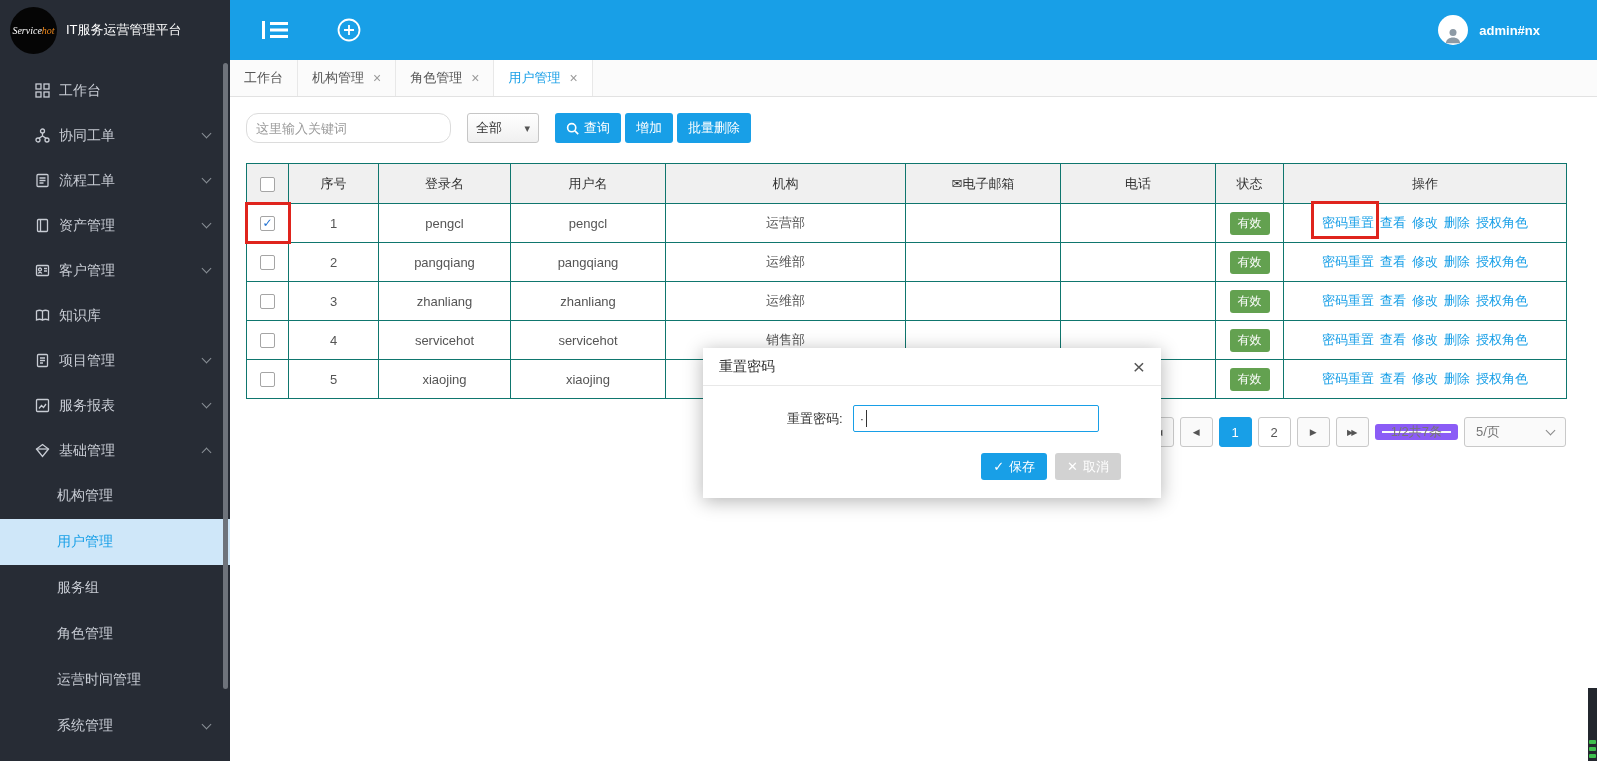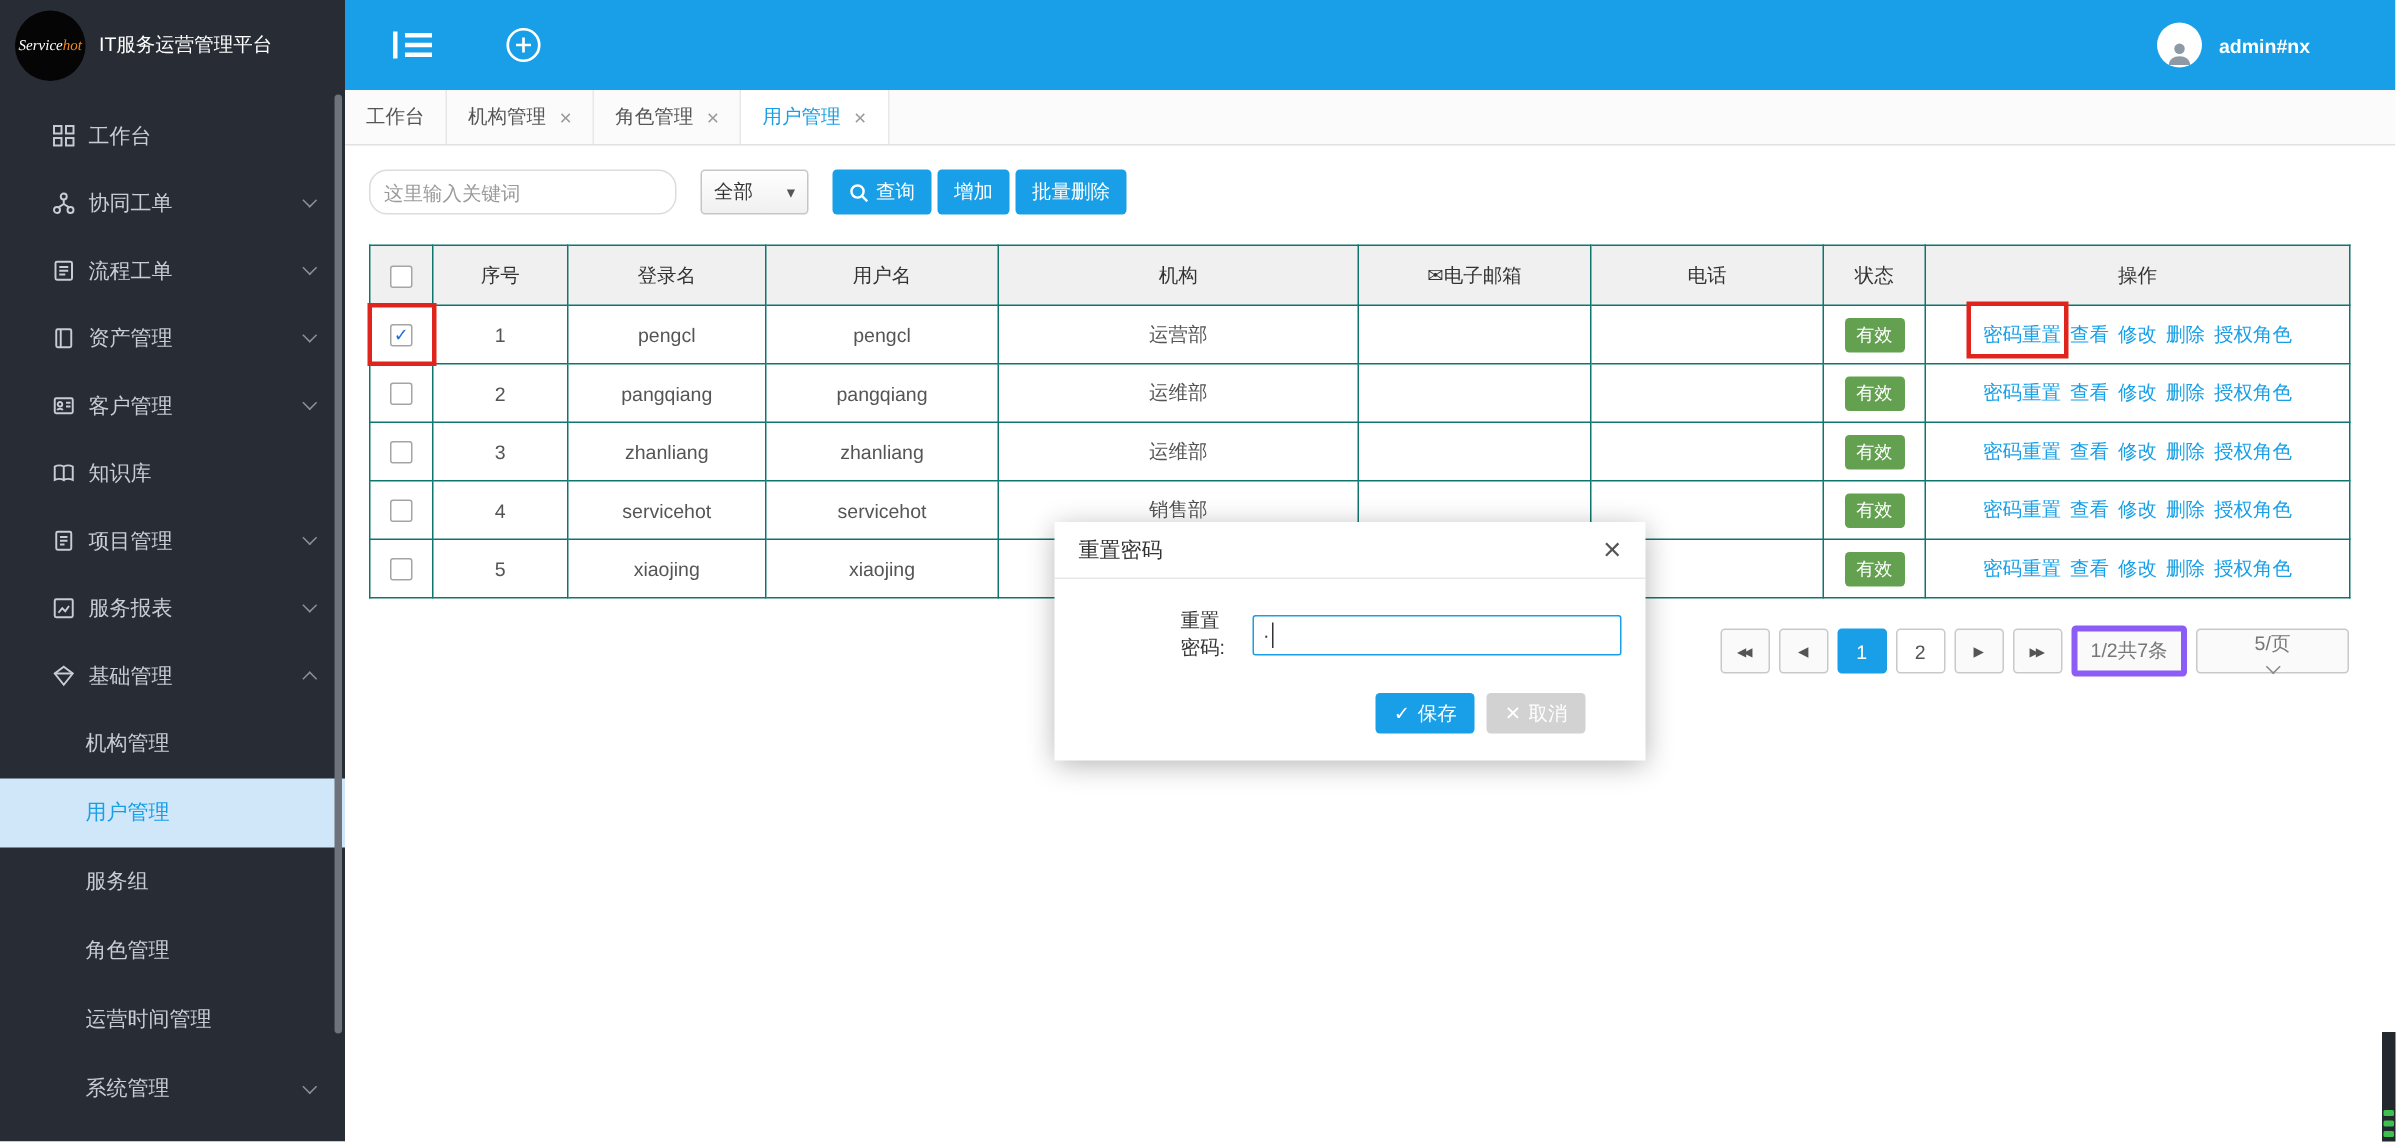--- a/index.html
+++ b/index.html
@@ -61,26 +61,26 @@
   .annot { position:absolute; border:3px solid #df241d; pointer-events:none; z-index:4; }
   .annot-cb { left:50%; top:50%; transform:translate(-50%,-50%); width:46px; height:42px; }
   .annot-link { left:-8px; top:-13px; width:68px; height:38px; }
 
   
   .pager { width:1320px; display:flex; justify-content:flex-end; align-items:center; gap:6px; margin-top:18px; font-size:13px; color:#666; }
   .pg-btn { min-width:33px; height:30px; border:1px solid #c9c9c9; background:#fafafa; border-radius:3px; color:#555; display:flex; align-items:center; justify-content:center; font-size:9px; cursor:pointer; font-family:inherit; }
   .pg-btn.dbl { letter-spacing:-2px; font-size:8px; padding-right:2px; }
   .pg-btn.page { background:#fff; font-size:13px; }
   .pg-btn.page.active { background:#189fe7; color:#fff; border-color:#189fe7; }
-  .pg-info { border:4px solid #8b5cf6; height:34px; display:flex; align-items:center; padding:0 9px; border-radius:3px; background:#fafafa; color:#777; }
-  .pg-size { width:102px; height:30px; border:1px solid #c9c9c9; border-radius:3px; background:#fafafa; display:flex; align-items:center; justify-content:space-between; padding:0 11px; cursor:pointer; color:#777;flex-direction:column; }
+  .pg-info { border:7px solid #8b5cf6; height:16px; display:flex; align-items:center; padding:0 9px; border-radius:3px; background:#fafafa; color:#777; }
+  .pg-size { width:102px; height:30px; border:1px solid #c9c9c9; border-radius:3px; background:#fafafa; display:flex; align-items:center; justify-content:space-between; padding:0 11px; cursor:pointer; color:#777; }
   .chev-sm { width:7px; height:7px; border-right:1.4px solid #888; border-bottom:1.4px solid #888; transform:rotate(45deg); margin-top:-3px; }
 
   
-  .modal { position:absolute; left:703px; top:348px; width:394px; background:#fff; box-shadow:0 3px 18px rgba(0,0,0,.3); z-index:20; }
+  .modal { position:absolute; left:703px; top:348px; width:458px; background:#fff; box-shadow:0 3px 18px rgba(0,0,0,.3); z-index:20; }
   .modal-header { height:38px; display:flex; align-items:center; justify-content:space-between; padding:0 16px; border-bottom:1px solid #e8e8e8; font-size:14px; color:#333; }
   .modal-close { font-size:21px; color:#555; cursor:pointer; line-height:1; }
   .modal-body { display:flex; align-items:center; gap:10px; padding:19px 16px 6px 40px; font-size:13px; color:#333;margin-left:44px; }
   .modal-input-wrap { position:relative; display:inline-block; }
   .modal-input { width:246px; height:27px; border:1px solid #189fe7; border-radius:2px; padding:0 6px; font-size:13px; outline:none; font-family:inherit; color:#333; }
   .modal-caret { position:absolute; left:13px; top:5px; width:1px; height:17px; background:#333; }
   .modal-footer { display:flex; justify-content:flex-end; gap:8px; padding:15px 40px 18px 0; }
   .m-btn { height:27px; border:none; border-radius:3px; padding:0 12px; display:inline-flex; align-items:center; gap:5px; font-size:13px; color:#fff; cursor:pointer; font-family:inherit; }
   .m-btn.save { background:#189fe7; }
   .m-btn.cancel { background:#d2d2d2; }

